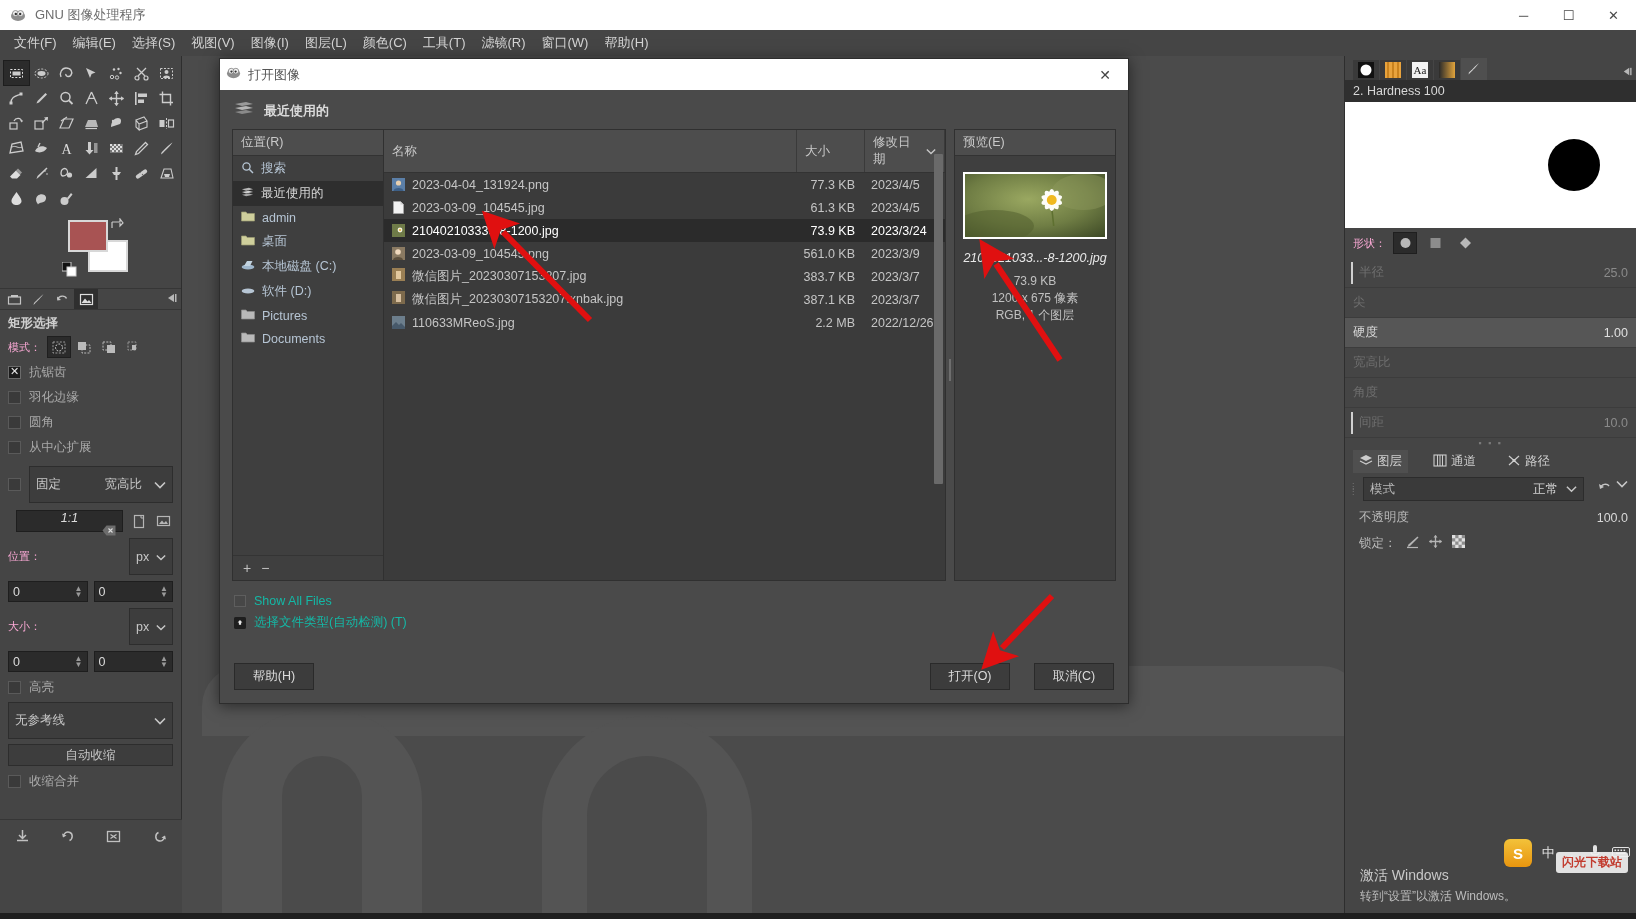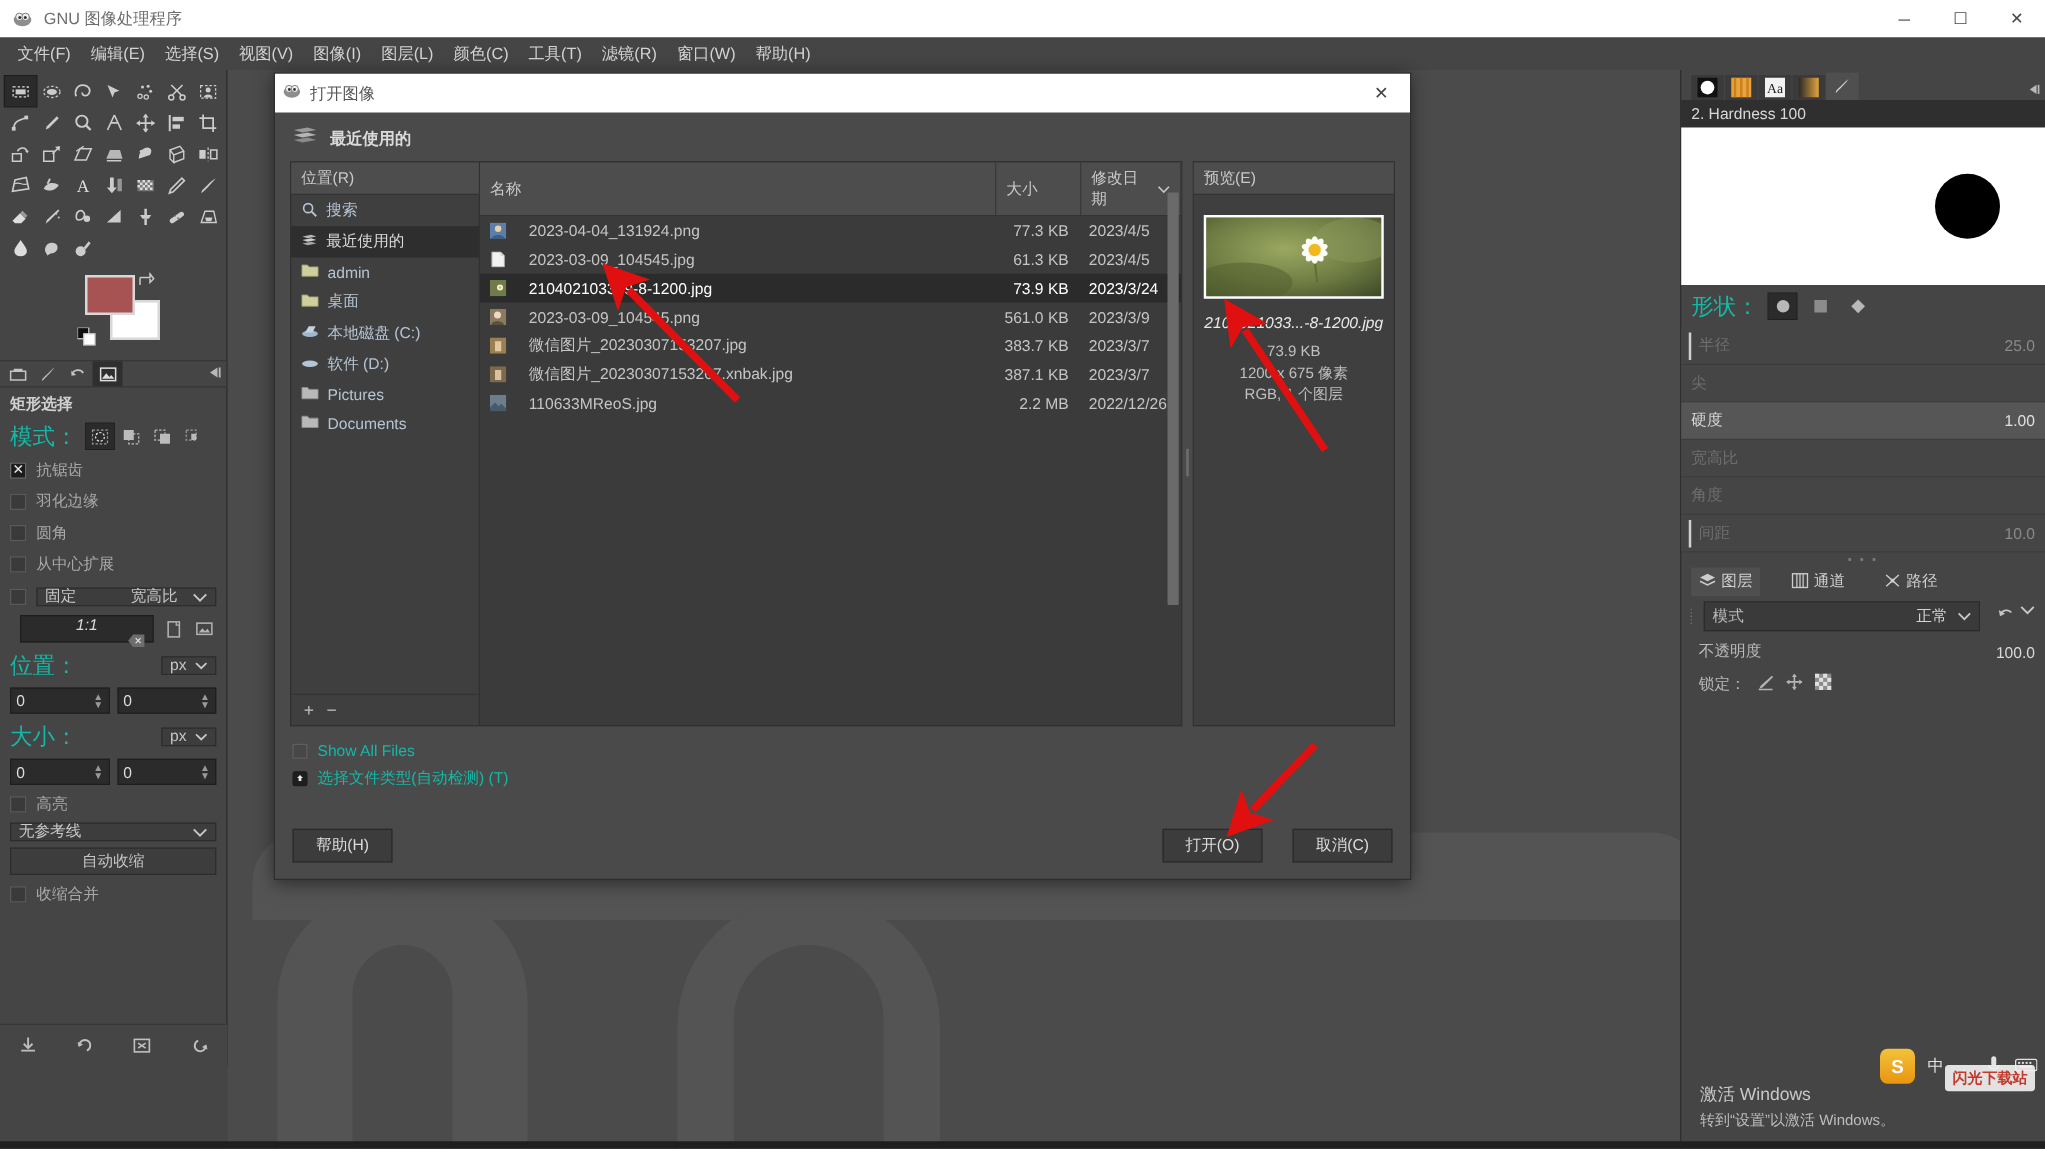--- a/index.html
+++ b/index.html
@@ -54,33 +54,33 @@
   .dock-tabs {
     display: flex; align-items: center; height: 22px; margin-top: 8px;
     border-top: 1px solid #363636; border-bottom: 1px solid #363636; background: #454545; padding-left: 2px;
   }
   .dock-tab { width: 24px; height: 20px; display: flex; align-items: center; justify-content: center; color: #c4c4c4; }
   .dock-tab.active { background: #2f2f2f; }
   .dock-menu-btn { margin-left: auto; margin-right: 4px; color: #c4c4c4; }
 
   .tool-title { padding: 5px 8px 2px 8px; color: #cfcfcf; font-size: 12.5px; font-weight: bold; }
   .opt-row { display: flex; align-items: center; padding: 3px 8px; gap: 7px; }
-  .opt-label { color: #14b8a6; font-size: 18px; white-space: nowrap; }
+  .opt-label { color: #f9a8d4; font-size: 11px; white-space: nowrap; }
   .mode-btns { display: flex; gap: 3px; }
   .mode-btn { width: 22px; height: 20px; display: flex; align-items: center; justify-content: center; color: #b9b9b9; }
   .mode-btn.active { background: #2b2b2b; outline: 1px solid #1f1f1f; }
 
   .chk-row { display: flex; align-items: center; gap: 8px; padding: 4px 8px; }
   .chkbox { width: 13px; height: 13px; background: #3a3a3a; border: 1px solid #5a5a5a; flex: none; }
   .chkbox.checked { background: #1c1c1c; border-color: #6b6b6b; position: relative; }
   .chkbox.checked::after { content: "\2715"; position: absolute; left: 1px; top: -2px; font-size: 11px; color: #e8e8e8; }
   .chk-label { color: #a9a9a9; font-size: 12.5px; }
 
   .combo {
-    background: #3d3d3d; border: 1px solid #2d2d2d; height: 15px; display: flex;
+    background: #3d3d3d; border: 1px solid #2d2d2d; height: 37px; display: flex;
     align-items: center; padding: 0 6px; color: #c7c7c7; font-size: 12.5px; gap: 6px;
   }
   .combo .caret { margin-left: auto; }
   .textfield {
     background: #2b2b2b; border: 1px solid #1e1e1e; height: 22px; display: flex;
     align-items: center; padding: 0 6px; color: #dcdcdc; font-size: 12.5px; font-style: italic; flex-direction: column;
   }
   .spin {
     background: #2b2b2b; border: 1px solid #1e1e1e; height: 21px; display: flex;
     align-items: center; padding: 0 4px; color: #dcdcdc; font-size: 12.5px; position: relative;
@@ -162,21 +162,21 @@
 
   .filelist { flex: 1; background: #3b3b3b; border: 1px solid #303030; border-left: none; display: flex; flex-direction: column; position: relative; }
   .fl-head { display: flex; background: #4d4d4d; border-bottom: 1px solid #333; }
   .fl-head > div { padding: 4px 8px; color: #c9c9c9; font-size: 12.5px; border-right: 1px solid #3a3a3a; display: flex; align-items: center; }
   .col-name { flex: 1; }
   .col-size { width: 68px; justify-content: flex-start; }
   .col-date { width: 80px; gap: 6px; }
   .fl-rows { flex: 1; overflow: hidden; }
   .fl-row { display: flex; align-items: center; height: 23px; font-size: 12.5px; color: #c5c5c5; }
   .fl-row.selected { background: #2b2b2b; color: #ffffff; }
-  .fl-row .c-name { flex: 1; display: flex; align-items: center; gap: 18px; padding-left: 8px; overflow: hidden; white-space: nowrap; }
+  .fl-row .c-name { flex: 1; display: flex; gap: 7px; padding-left: 8px; overflow: hidden; white-space: nowrap; }
   .fl-row .c-size { width: 68px; text-align: right; padding-right: 10px; }
   .fl-row .c-date { width: 80px; padding-left: 6px; }
   .fthumb { width: 13px; height: 13px; flex: none; }
   .scroll-v { position: absolute; right: 2px; top: 24px; bottom: 2px; width: 9px; }
   .scroll-v .thumbbar { position: absolute; left: 0; top: 0; width: 9px; height: 330px; background: #6a6a6a; border-radius: 1px; }
   .hsplit { width: 8px; background: #4a4a4a; position: relative; }
   .hsplit::after { content: ""; position: absolute; left: 3px; top: 230px; width: 2px; height: 22px; background: #6e6e6e; }
 
   .preview {
     width: 162px; background: #3f3f3f; border: 1px solid #303030; display: flex; flex-direction: column;

